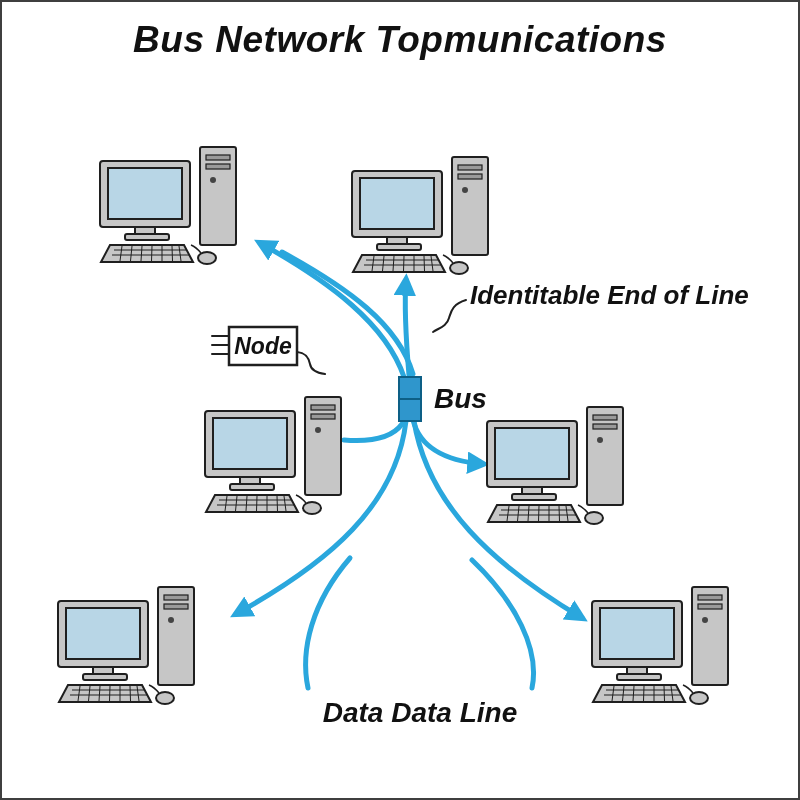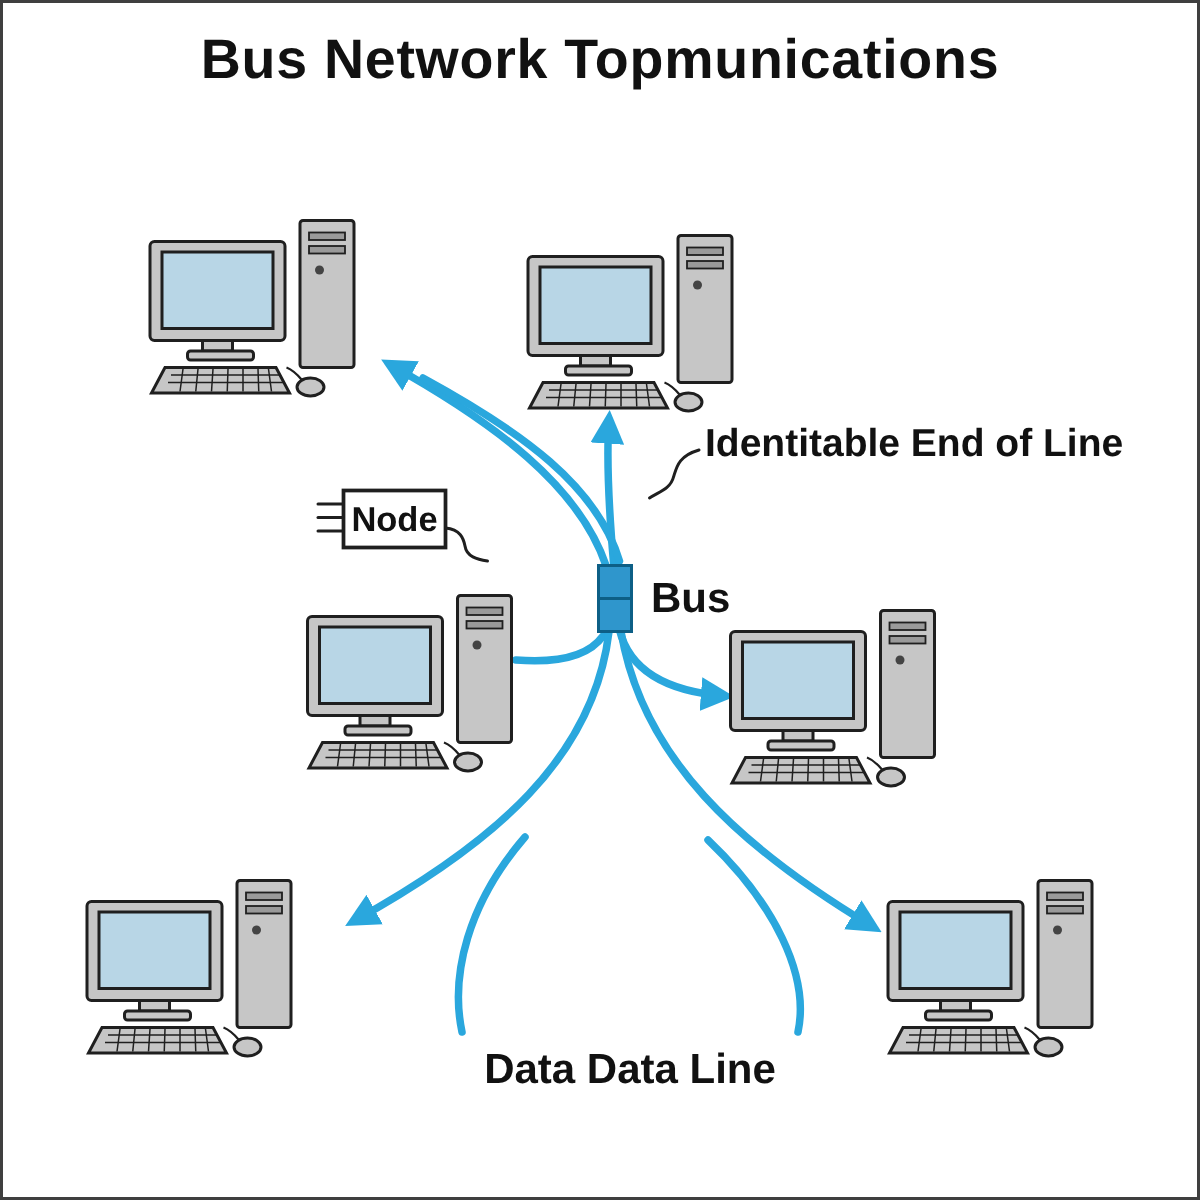--- a/index.html
+++ b/index.html
@@ -1,19 +1,19 @@
 <!DOCTYPE html>
 <html style="--line: #2aa7dd; --bus-fill: #2f96cc; --bus-stroke: #0d5f86; --screen: #b8d6e6; --body-gray: #c6c6c6; --outline: #1f1f1f; --text: #111111;"><head>
 <meta charset="utf-8">
 <style>
   html,body{margin:0;padding:0;background:#ffffff;}
   .canvas{
     width:800px;height:800px;background:#ffffff;
     font-family:"Liberation Sans",sans-serif;
-    position:relative;overflow:hidden;
+    position:relative;overflow:hidden;font-style:italic;
   }
   svg text{font-family:"Liberation Sans",sans-serif;fill:var(--text,#111111);}
   .title{font-size:37px;font-weight:600;letter-spacing:.5px;}
   .label-lg{font-size:26px;font-weight:600;}
   .label-bus{font-size:28px;font-weight:600;}
   .label-node{font-size:23px;font-weight:600;}
   .frame{fill:none;stroke:#3f3f3f;stroke-width:2;}
   .busline{fill:none;stroke:var(--line,#2aa7dd);stroke-width:5;stroke-linecap:round;}
   .arrow{fill:var(--line,#2aa7dd);}
   .squiggle{fill:none;stroke:#1f1f1f;stroke-width:2;stroke-linecap:round;}

